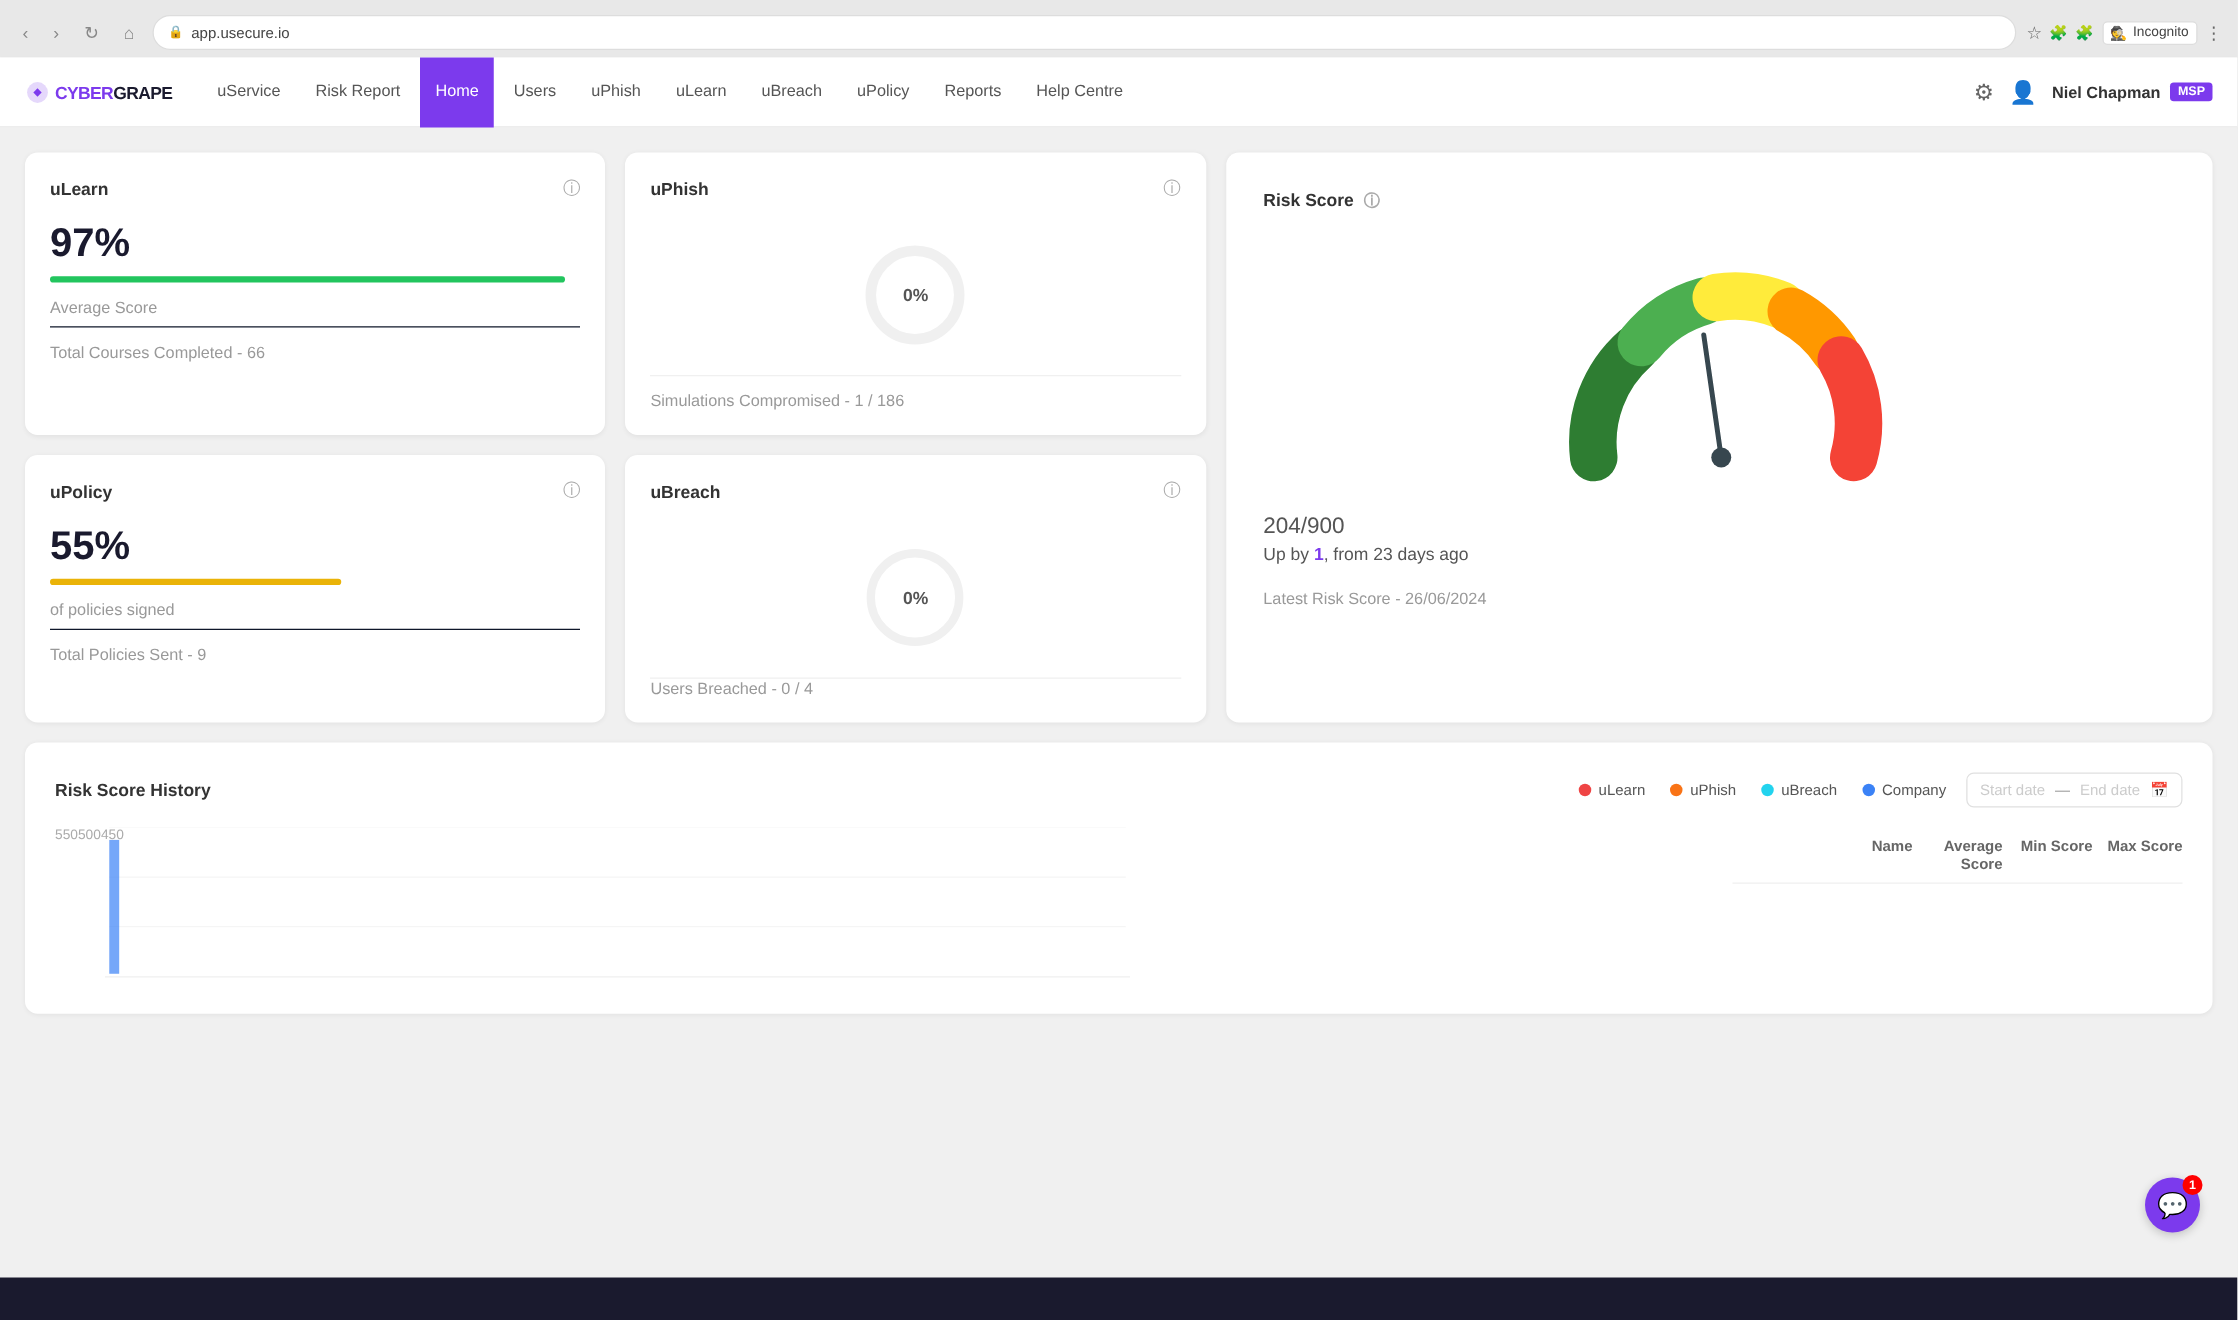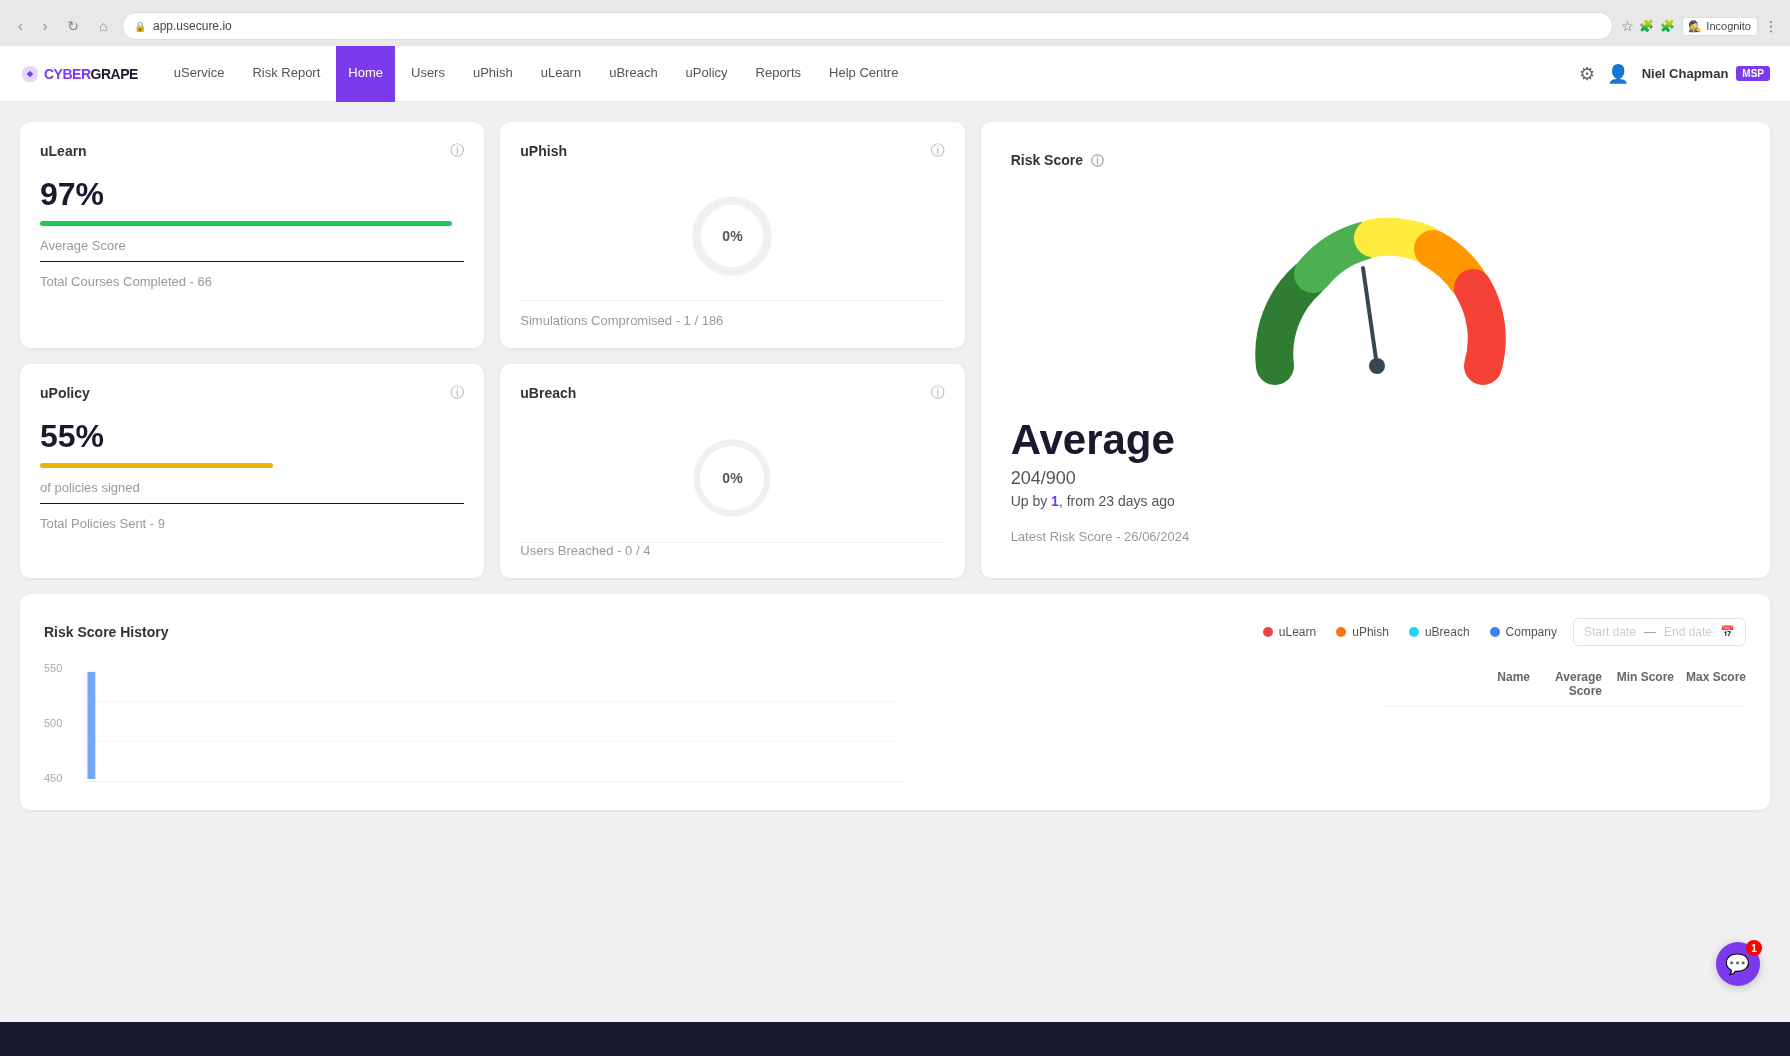--- a/index.html
+++ b/index.html
@@ -220,21 +220,20 @@
 
             <path d="M 218 43 A 100 100 0 0 1 253 75" fill="none" stroke="#ff9800" stroke-width="38" stroke-linecap="round"></path>
 
             <path d="M 258 82 A 100 100 0 0 1 268 160" fill="none" stroke="#f44336" stroke-width="38" stroke-linecap="round"></path>
 
             <line x1="162" y1="160" x2="148" y2="62" stroke="#37474f" stroke-width="4" stroke-linecap="round"></line>
             <circle cx="162" cy="160" r="8" fill="#37474f"></circle>
           </svg>
         </div>
 
-        <div class="risk-rating">Average</div>
         <div class="risk-score-num">204/900</div>
         <div class="risk-change">
           <span>Up by </span><strong style="color:#7c3aed;">1</strong><span>, from 23 days ago</span>
         </div>
         <div class="risk-latest" style="margin-top:20px;">Latest Risk Score - 26/06/2024</div>
       </div>
 
       <div class="card">
         <div class="card-header">
           <span class="card-title">uPolicy</span>
@@ -292,21 +291,21 @@
             <span> — </span>
             <span style="color:#ccc;">End date</span>
             <span style="color:#aaa;">📅</span>
           </div>
         </div>
       </div>
 
       <div class="chart-area">
         <div class="chart-left">
           <div style="position:relative;padding-left:40px;">
-            <div style="position:absolute;left:0;top:0;bottom:0;display:flex;flex-direction:column;justify-content:space-between;font-size:11px;color:#aaa;padding-bottom:2px;">
+            <div style="position:absolute;left:0;top:0;bottom:0;display:flex;flex-direction:row;justify-content:space-between;font-size:11px;color:#aaa;padding-bottom:2px;">
               <span>550</span>
               <span>500</span>
               <span>450</span>
             </div>
             <svg viewBox="0 0 820 120" width="820" height="120" style="border-bottom:1px solid #f0f0f0;">
 
               <line x1="0" y1="0" x2="820" y2="0" stroke="#f5f5f5" stroke-width="1"></line>
               <line x1="0" y1="40" x2="820" y2="40" stroke="#f5f5f5" stroke-width="1"></line>
               <line x1="0" y1="80" x2="820" y2="80" stroke="#f5f5f5" stroke-width="1"></line>
 

